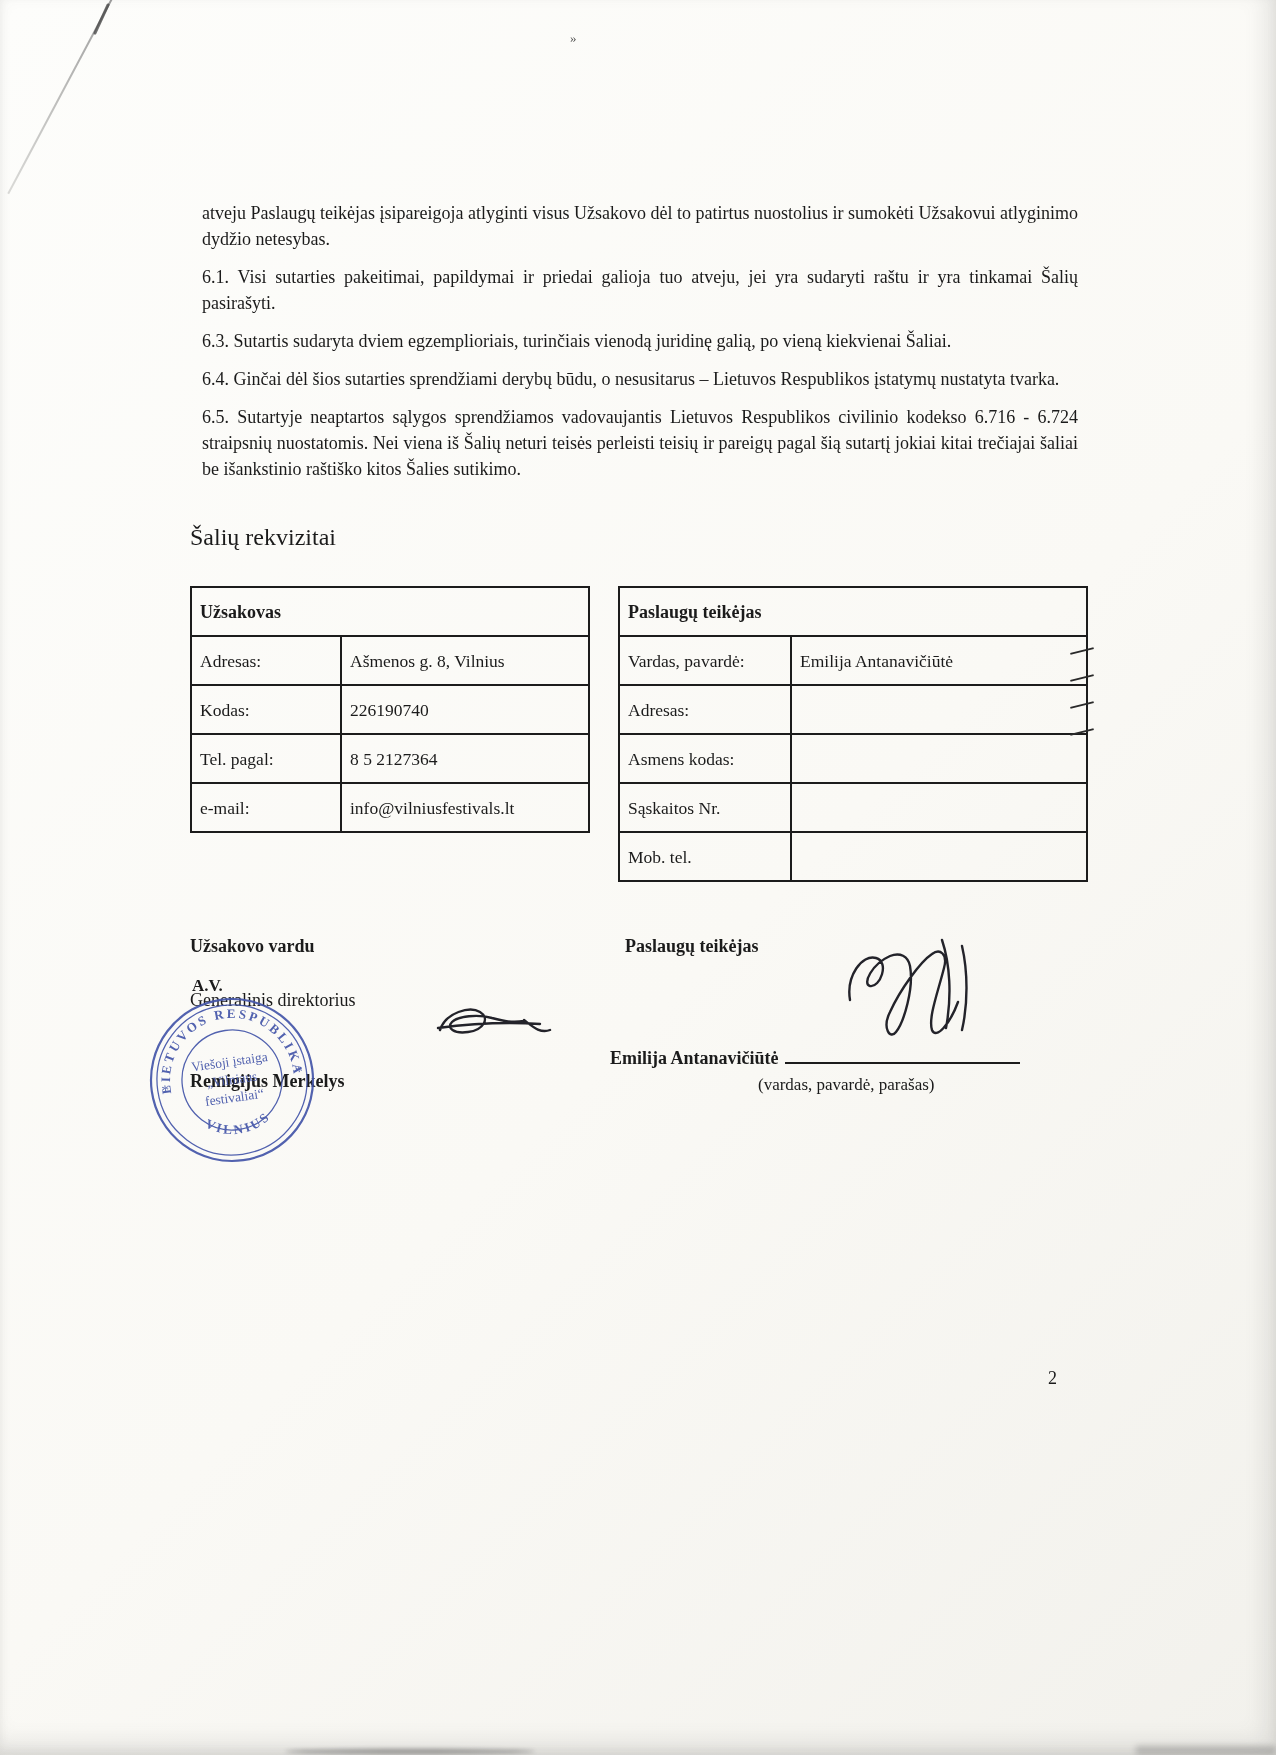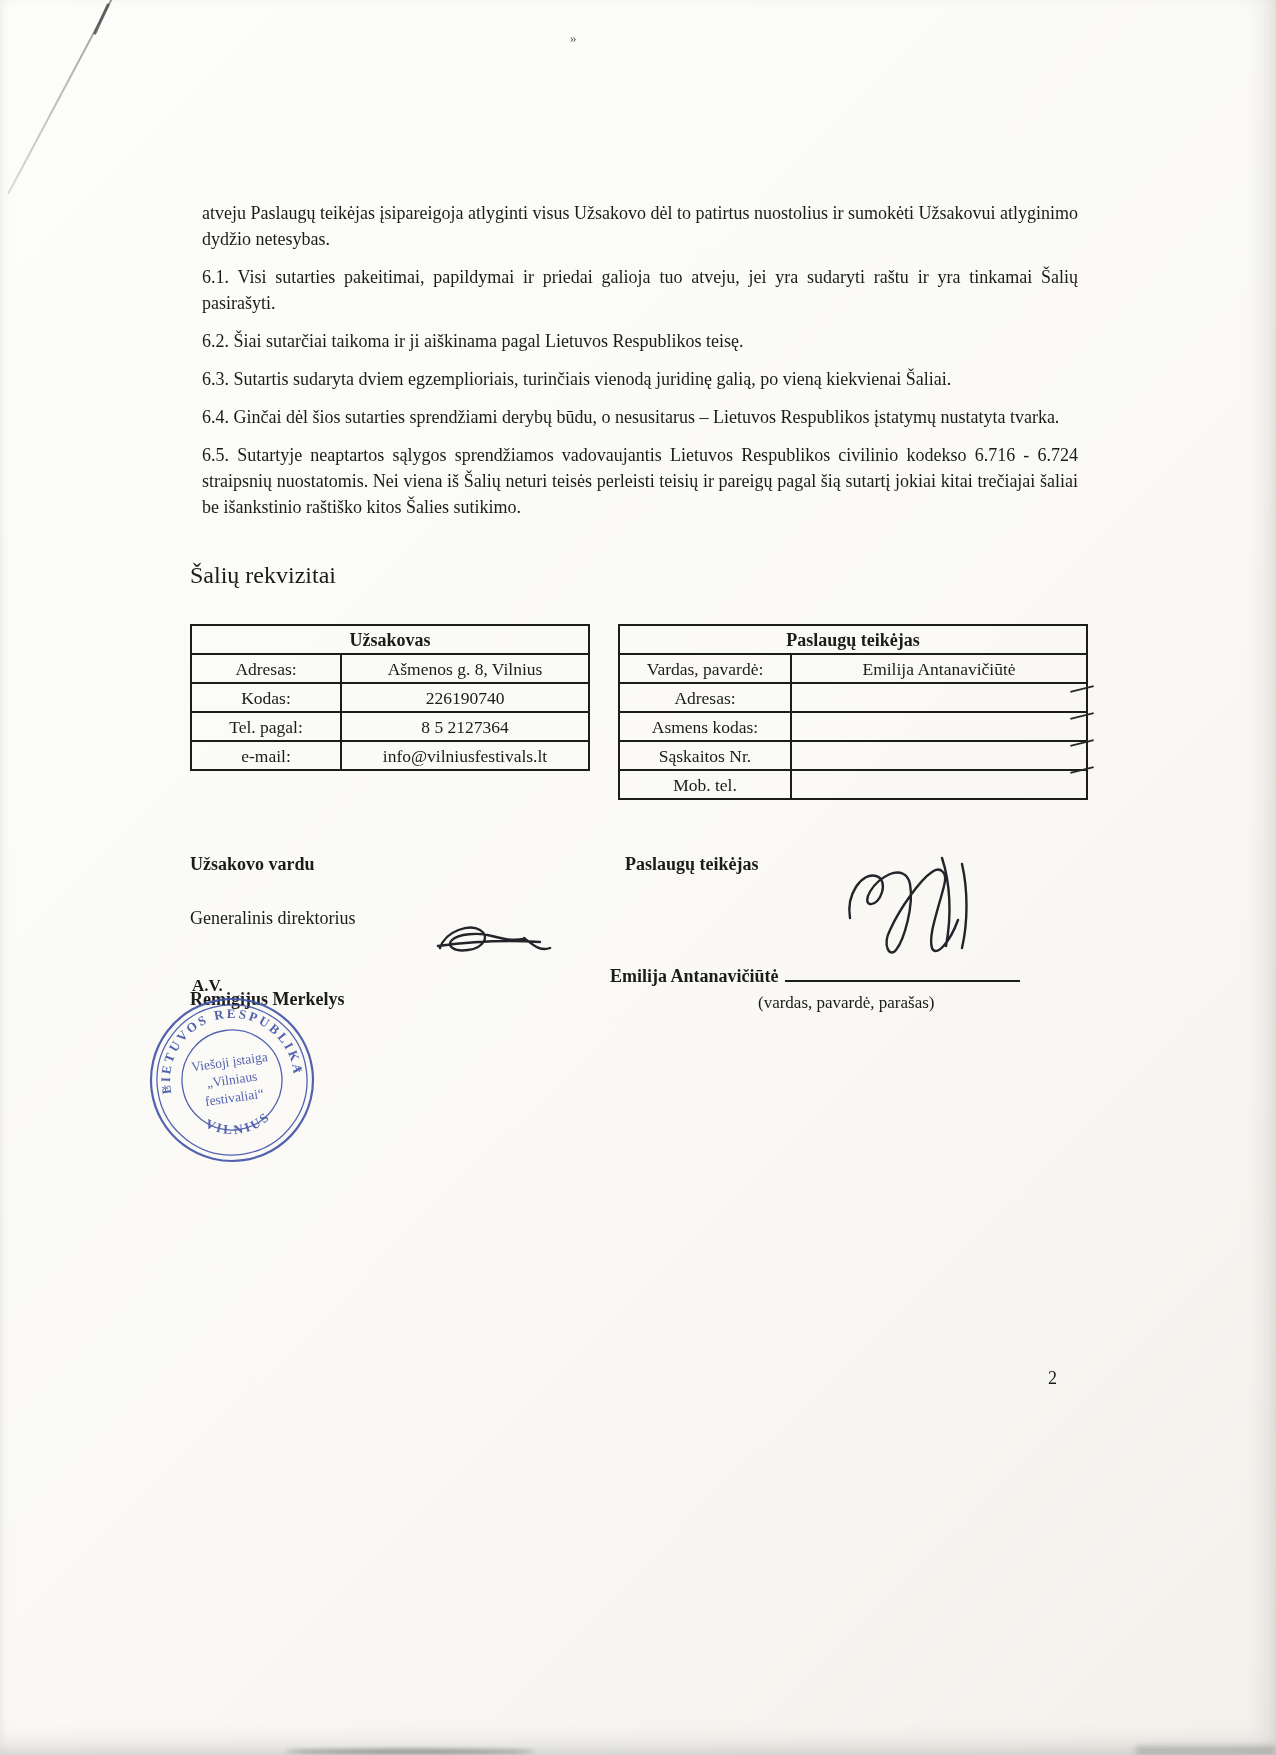--- a/index.html
+++ b/index.html
@@ -42,21 +42,21 @@
 
   .content{position:absolute;left:190px;top:188px;width:900px;}
   p.body{margin:12px;font-size:18px;line-height:26px;text-align:justify;}
   .sec-heading{font-size:18px;font-weight:700;margin:27px 0 0 0;line-height:26px;}
   .req-heading{font-size:24px;font-weight:400;margin:42px 0 12px 0;line-height:26px;}
 
   .tables{display:flex;gap:28px;margin-top:36px;align-items:flex-start;}
   table.req{border-collapse:collapse;table-layout:fixed;}
   .req th,.req td{
     border:2px solid #1c1c1c;font-size:17.5px;line-height:22px;
-    padding:2px 8px;height:23px;text-align:center;font-weight:400;
+    padding:12px 8px;height:23px;text-align:left;font-weight:400;
     overflow:hidden;white-space:nowrap;
   }
   .req th{font-weight:700;font-size:18px;}
   .right-wrap{position:relative;}
   .blank-dash{position:absolute;width:24px;height:2px;background:#2a2a2a;right:-6px;transform:rotate(-14deg);}
 
   .sig-area{position:relative;margin-top:52px;height:180px;}
   .sig-cols{display:flex;}
   .sig-col-left{width:420px;}
   .sig-col-right{width:480px;}
@@ -90,21 +90,20 @@
   <div class="top-mark">»</div>
   <div class="smudge-bottom"></div>
   <div class="smudge-corner"></div>
 
   <div class="content">
 
     <p class="body">atveju Paslaugų teikėjas įsipareigoja atlyginti visus Užsakovo dėl to patirtus nuostolius ir sumokėti Užsakovui atlyginimo dydžio netesybas.</p>
 
 
     <p class="body">6.1. Visi sutarties pakeitimai, papildymai ir priedai galioja tuo atveju, jei yra sudaryti raštu ir yra tinkamai Šalių pasirašyti.</p>
-    <p class="body">6.2. Šiai sutarčiai taikoma ir ji aiškinama pagal Lietuvos Respublikos teisę.</p>
     <p class="body">6.3. Sutartis sudaryta dviem egzemplioriais, turinčiais vienodą juridinę galią, po vieną kiekvienai Šaliai.</p>
     <p class="body">6.4. Ginčai dėl šios sutarties sprendžiami derybų būdu, o nesusitarus – Lietuvos Respublikos įstatymų nustatyta tvarka.</p>
     <p class="body">6.5. Sutartyje neaptartos sąlygos sprendžiamos vadovaujantis Lietuvos Respublikos civilinio kodekso 6.716 - 6.724 straipsnių nuostatomis. Nei viena iš Šalių neturi teisės perleisti teisių ir pareigų pagal šią sutartį jokiai kitai trečiajai šaliai be išankstinio raštiško kitos Šalies sutikimo.</p>
 
     <h2 class="req-heading">Šalių rekvizitai</h2>
 
     <div class="tables">
 
       <table class="req">
         <colgroup>

